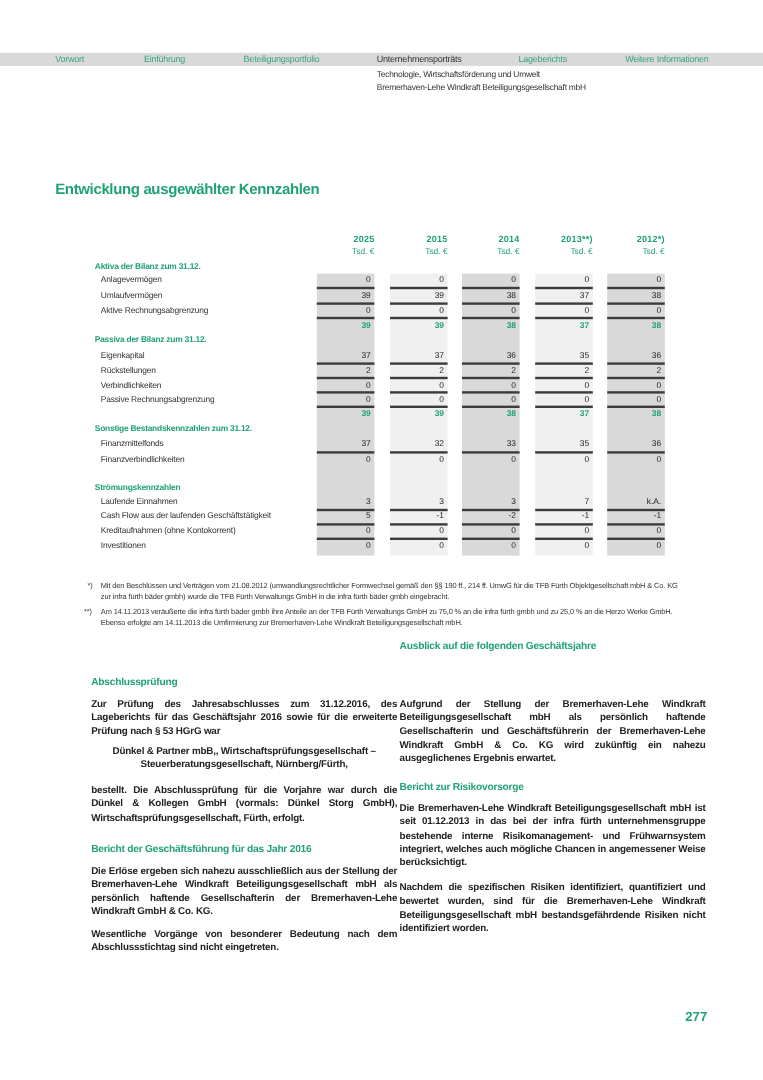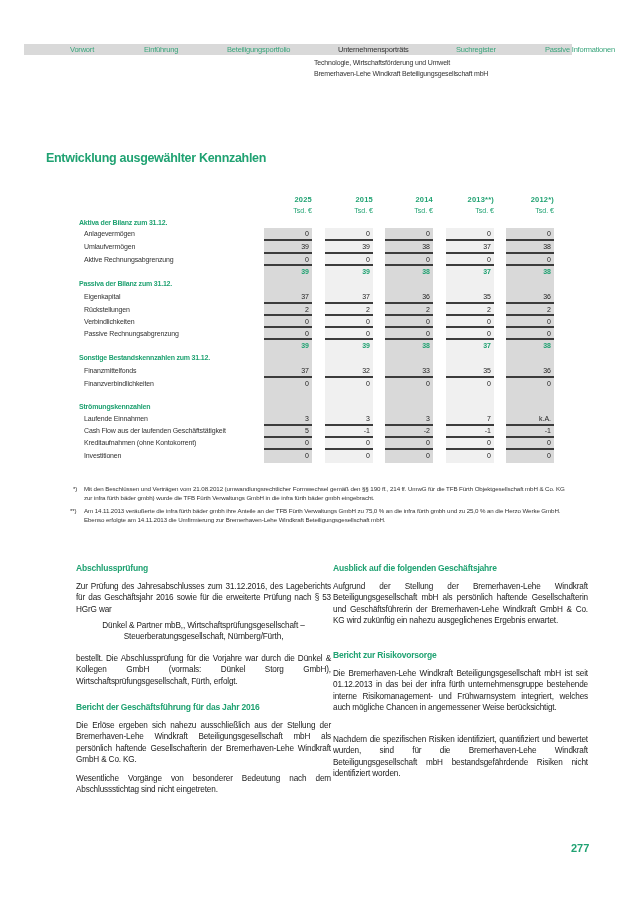--- a/index.html
+++ b/index.html
@@ -1,19 +1,19 @@
 <!DOCTYPE html>
 <html><head>
 <meta charset="utf-8">
 <style>
   * { margin: 0; padding: 0; box-sizing: border-box; }
   html, body { width: 636px; height: 900px; background: #ffffff; overflow: hidden; }
   body { position: relative; font-family: "Liberation Sans", sans-serif; color: #222; }
 
-  .nav-bar { position: absolute; left: 0; top: 44px; width: 548px; height: 11px; background: #d9d9d9; margin-left: 24px; }
+  .nav-bar { position: absolute; left: 0; top: 44px; width: 636px; height: 11px; background: #d9d9d9; }
   .nav-item { position: absolute; top: 0; font-size: 7.5px; line-height: 11px; color: #3aa57c; letter-spacing: -0.2px; white-space: nowrap; }
   .nav-item.active { color: #333; }
   .sub-line { position: absolute; left: 314px; font-size: 7px; color: #333; letter-spacing: -0.2px; white-space: nowrap; }
 
   .section-title { position: absolute; left: 46px; top: 151px; font-size: 12.5px; font-weight: bold; color: #20a272; letter-spacing: -0.3px; white-space: nowrap; }
 
   .col-bg { position: absolute; top: 228px; height: 235px; width: 48px; }
   .col-bg.dark { background: #d9d9d9; }
   .col-bg.light { background: #f0f0f0; }
 
@@ -25,35 +25,35 @@
   .group-label { position: absolute; left: 79px; font-size: 7px; line-height: 12px; color: #20a272; font-weight: bold; letter-spacing: -0.2px; white-space: nowrap; }
   .cell { position: absolute; width: 48px; text-align: right; font-size: 7px; line-height: 12px; color: #222; padding-right: 3px; }
   .cell.total { color: #20a272; font-weight: bold; }
   .rule { position: absolute; width: 48px; height: 2px; background: #3c3c3c; }
 
   .footnote { position: absolute; left: 70px; width: 500px; font-size: 6.2px; line-height: 9px; color: #333; letter-spacing: -0.1px; }
   .fn-mark { position: absolute; left: 0; }
   .fn-text { margin-left: 14px; display: block; }
 
   .h2 { position: absolute; font-size: 8.5px; font-weight: bold; color: #20a272; letter-spacing: -0.2px; white-space: nowrap; }
-  .para { position: absolute; width: 255px; font-size: 8.2px; line-height: 11.3px; color: #222; text-align: justify; letter-spacing: -0.15px; }
+  .para { position: absolute; width: 255px; font-size: 8.2px; line-height: 11.3px; color: #222; text-align: justify; letter-spacing: -0.15px; font-weight: bold; }
   .para.center { text-align: center; }
 
   .page-num { position: absolute; left: 571px; top: 842px; font-size: 11px; font-weight: bold; color: #20a272; }
 </style>
 </head>
 <body>
 
 <div class="nav-bar">
   <span class="nav-item" style="left:46px">Vorwort</span>
   <span class="nav-item" style="left:120px">Einführung</span>
   <span class="nav-item" style="left:203px">Beteiligungsportfolio</span>
   <span class="nav-item active" style="left:314px">Unternehmensporträts</span>
-  <span class="nav-item" style="left:432px">Suchregister</span>
-  <span class="nav-item" style="left:521px">Passive Informationen</span>
+  <span class="nav-item" style="left:432px">Lageberichts</span>
+  <span class="nav-item" style="left:521px">Weitere Informationen</span>
 </div>
 <div class="sub-line" style="top:59px">Technologie, Wirtschaftsförderung und Umwelt</div>
 <div class="sub-line" style="top:70px">Bremerhaven-Lehe Windkraft Beteiligungsgesellschaft mbH</div>
 
 <div class="section-title">Entwicklung ausgewählter Kennzahlen</div>
 
 <div>
   <div class="col-bg dark" style="left:264px"></div>
   <div class="col-bg light" style="left:325px"></div>
   <div class="col-bg dark" style="left:385px"></div>
@@ -288,20 +288,20 @@
 
 <div class="h2" style="left:76px;top:563px">Abschlussprüfung</div>
 <div class="para" style="left:76px;top:581px">Zur Prüfung des Jahresabschlusses zum 31.12.2016, des Lageberichts für das Geschäftsjahr 2016 sowie für die erweiterte Prüfung nach § 53 HGrG war</div>
 <div class="para center" style="left:76px;top:620px">Dünkel &amp; Partner mbB,, Wirtschaftsprüfungsgesellschaft – Steuerberatungsgesellschaft, Nürnberg/Fürth,</div>
 <div class="para" style="left:76px;top:653px">bestellt. Die Abschlussprüfung für die Vorjahre war durch die Dünkel &amp; Kollegen GmbH (vormals: Dünkel Storg GmbH), Wirtschaftsprüfungsgesellschaft, Fürth, erfolgt.</div>
 
 <div class="h2" style="left:76px;top:702px">Bericht der Geschäftsführung für das Jahr 2016</div>
 <div class="para" style="left:76px;top:720px">Die Erlöse ergeben sich nahezu ausschließlich aus der Stellung der Bremerhaven-Lehe Windkraft Beteiligungsgesellschaft mbH als persönlich haftende Gesellschafterin der Bremerhaven-Lehe Windkraft GmbH &amp; Co. KG.</div>
 <div class="para" style="left:76px;top:773px">Wesentliche Vorgänge von besonderer Bedeutung nach dem Abschlussstichtag sind nicht eingetreten.</div>
 
-<div class="h2" style="left:333px;top:563px">Ausblick auf die folgenden Geschäftsjahre</div>
+<div class="h2" style="left:333px;top:533px">Ausblick auf die folgenden Geschäftsjahre</div>
 <div class="para" style="left:333px;top:581px">Aufgrund der Stellung der Bremerhaven-Lehe Windkraft Beteiligungsgesellschaft mbH als persönlich haftende Gesellschafterin und Geschäftsführerin der Bremerhaven-Lehe Windkraft GmbH &amp; Co. KG wird zukünftig ein nahezu ausgeglichenes Ergebnis erwartet.</div>
 
 <div class="h2" style="left:333px;top:650px">Bericht zur Risikovorsorge</div>
 <div class="para" style="left:333px;top:668px">Die Bremerhaven-Lehe Windkraft Beteiligungsgesellschaft mbH ist seit 01.12.2013 in das bei der infra fürth unternehmensgruppe bestehende interne Risikomanagement- und Frühwarnsystem integriert, welches auch mögliche Chancen in angemessener Weise berücksichtigt.</div>
 <div class="para" style="left:333px;top:734px">Nachdem die spezifischen Risiken identifiziert, quantifiziert und bewertet wurden, sind für die Bremerhaven-Lehe Windkraft Beteiligungsgesellschaft mbH bestandsgefährdende Risiken nicht identifiziert worden.</div>
 
 <div class="page-num">277</div>
 
 </body></html>

